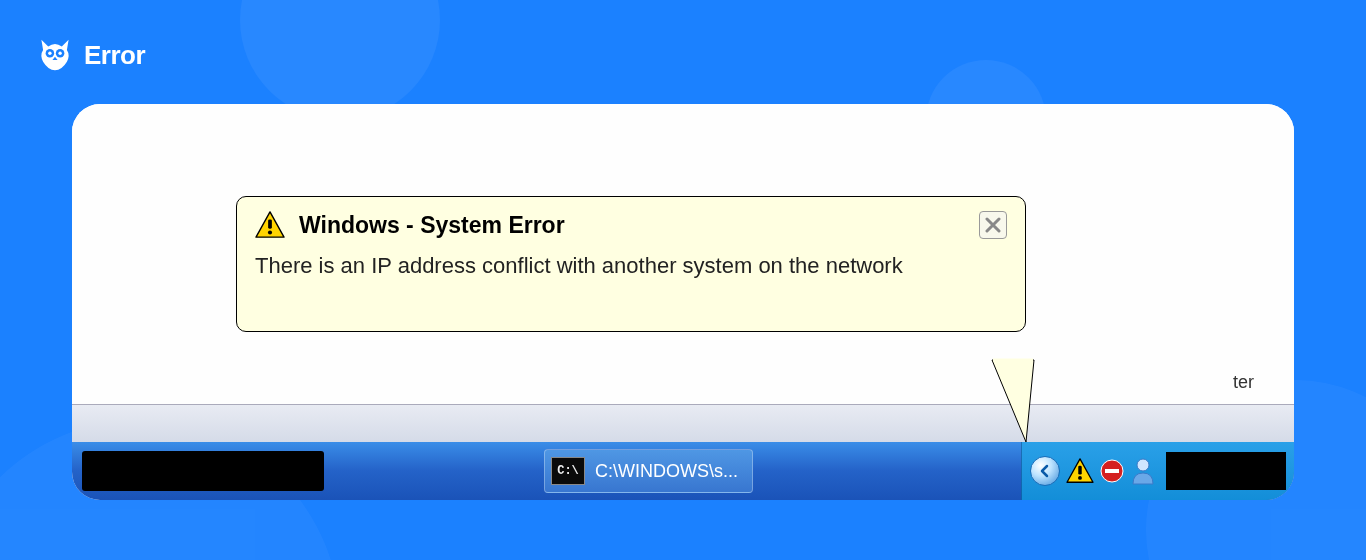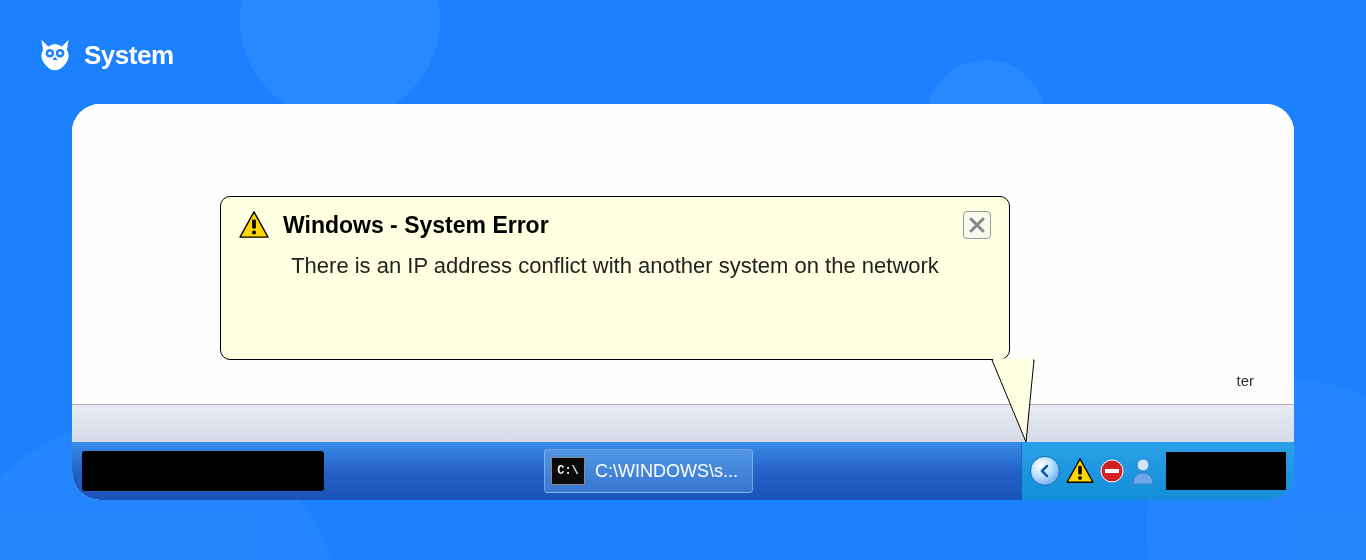--- a/index.html
+++ b/index.html
@@ -67,30 +67,30 @@
     .desktop-area {
       position: absolute;
       left: 0; top: 0; right: 0;
       height: 324px;
       background: #fefefe;
     }
     .partial-text {
       position: absolute;
       right: 40px;
       top: 268px;
-      font-size: 15px;
+      font-size: 18px;
       color: #333;
       margin-left: 20px;
     }
     .balloon {
       position: absolute;
-      left: 148px;
+      left: 164px;
       top: 92px;
       width: 790px;
-      height: 164px;
+      height: 136px;
       background: #ffffe1;
       border: 1px solid #000;
       border-radius: 10px;
       padding: 14px 18px;
     }
     .balloon-header {
       display: flex;
       align-items: center;
       gap: 14px;
     }
@@ -113,21 +113,20 @@
       justify-content: center;
       background: #f8f8ec;
       cursor: pointer;
     }
     .balloon-close svg { width: 16px; height: 16px; }
     .balloon-message {
       font-size: 22px;
       color: #222;
       margin-top: 12px;
       line-height: 1.35;
-      text-align: center;
     }
     .balloon-tail {
       position: absolute;
       left: 918px;
       top: 254px;
       width: 0; height: 0;
     }
     .balloon-tail svg {
       position: absolute;
       width: 60px; height: 90px;
@@ -227,21 +226,21 @@
 
 <div class="howly-logo">
   <svg class="howly-owl" viewBox="0 0 40 40">
     <path fill="#fff" d="M4 2 L12 10 Q20 4 28 10 L36 2 L34 14 Q38 20 34 28 Q28 38 20 38 Q12 38 6 28 Q2 20 6 14 Z"></path>
     <circle cx="14" cy="18" r="5" fill="#1b81ff"></circle>
     <circle cx="26" cy="18" r="5" fill="#1b81ff"></circle>
     <circle cx="14" cy="18" r="2" fill="#fff"></circle>
     <circle cx="26" cy="18" r="2" fill="#fff"></circle>
     <path fill="#1b81ff" d="M20 22 L17 26 L23 26 Z"></path>
   </svg>
-  <span class="howly-text">System</span>
+  <span class="howly-text">Error</span>
 </div>
 
 <div class="card">
 
   <div class="desktop-area">
     <span class="partial-text">ter</span>
   </div>
 
   <div class="grey-strip"></div>
 

